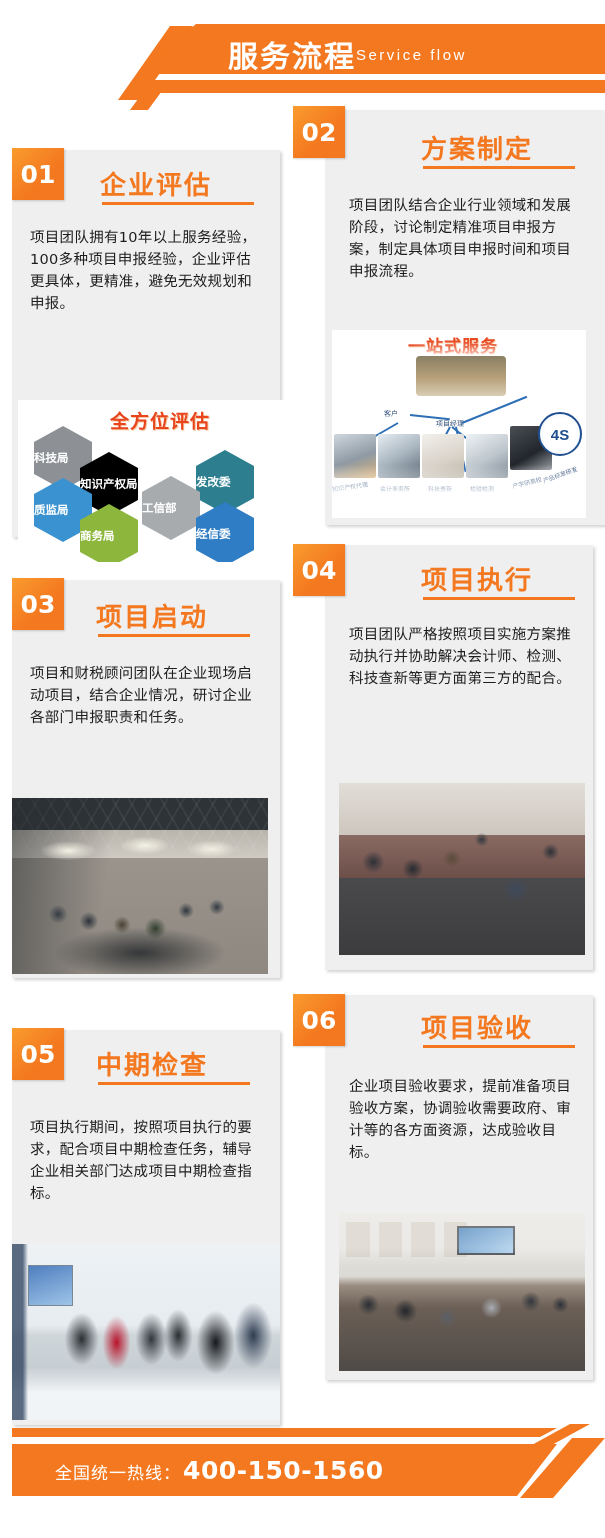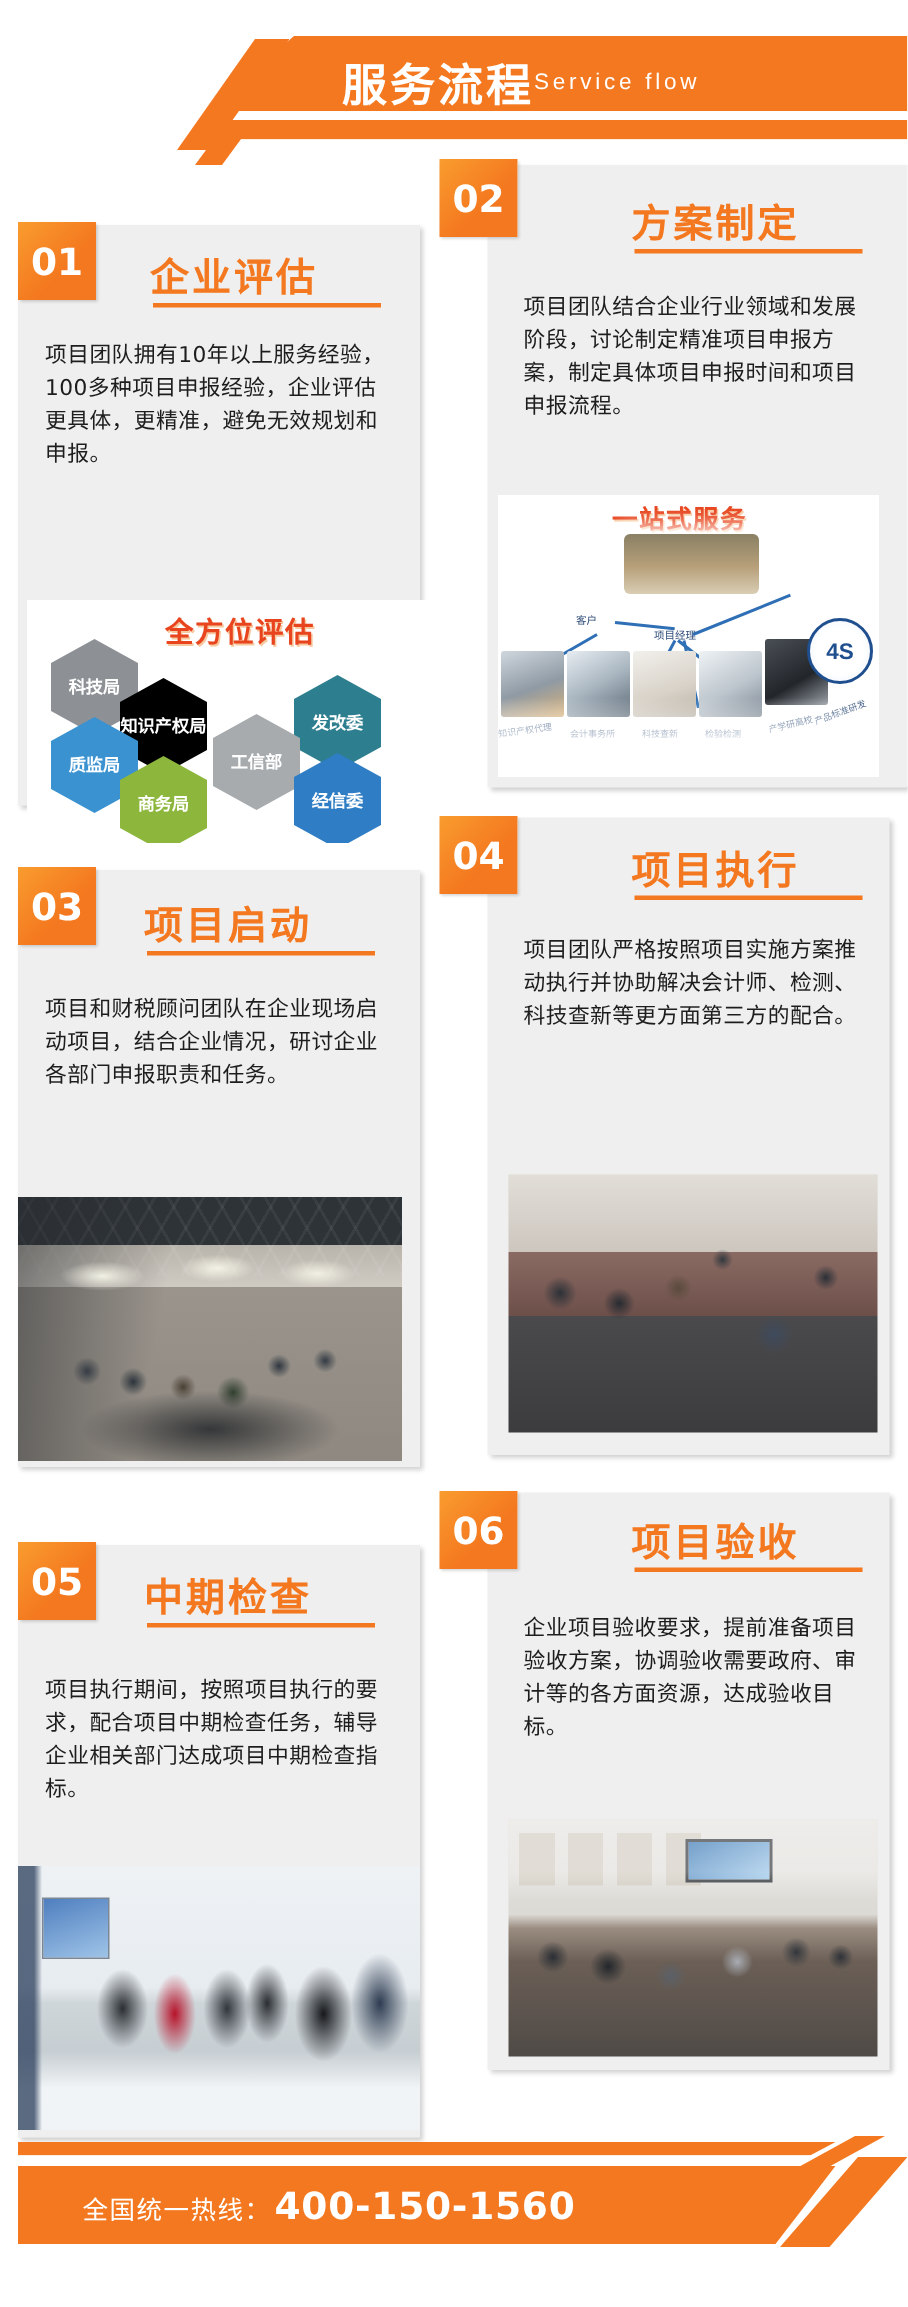--- a/index.html
+++ b/index.html
@@ -108,21 +108,21 @@
         background-size:100% 46%;background-repeat:repeat-y;opacity:.9;}
   .ph-conf .tvscr{position:absolute;left:48%;top:8%;width:22%;height:16%;
         background:linear-gradient(150deg,#2d6fb0,#9dc8ea);border:2px solid #2a2f34;}
 
   
   .hexwrap{position:absolute;background:#ffffff;overflow:hidden;}
   .hexwrap .hx-title{position:absolute;font-size:19px;font-weight:bold;color:#E8451F;
         letter-spacing:1px;font-family:"DejaVu Sans",sans-serif;text-shadow:1px 1px 0 #f7c9a0;}
   .hex{position:absolute;width:58px;height:64px;
        clip-path:polygon(50% 0,100% 25%,100% 75%,50% 100%,0 75%,0 25%);
-       display:flex;align-items:center;justify-content:center;text-align:center;
+       display:flex;align-items:center;justify-content:flex-start;text-align:center;
        color:#fff;font-size:11.5px;font-weight:bold;line-height:13px;
        font-family:"DejaVu Sans",sans-serif;}
 
   
   .oswrap{position:absolute;background:#ffffff;overflow:hidden;}
   .os-title{position:absolute;font-size:17px;font-weight:bold;color:#E8451F;
         letter-spacing:1px;font-family:"DejaVu Sans",sans-serif;text-shadow:1px 1px 0 #f8cda6;}
   .os-hub{position:absolute;border-radius:4px;
         background:linear-gradient(to bottom,#8a8064,#b7a07a 55%,#d9cdb4);
         box-shadow:0 0 12px 6px rgba(255,255,255,.85);}

